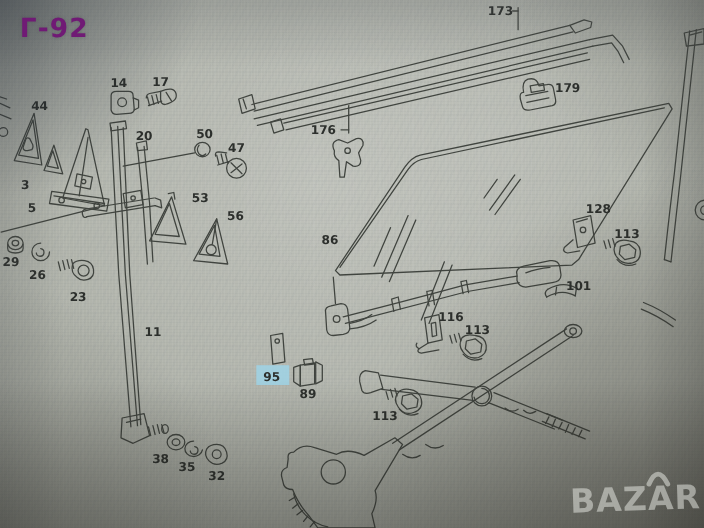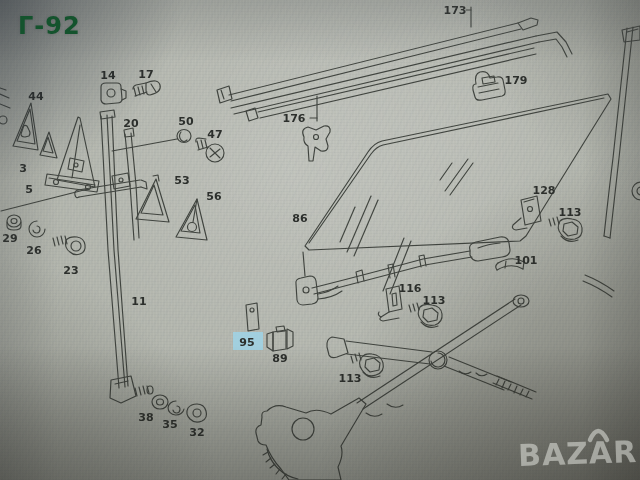--- a/index.html
+++ b/index.html
@@ -25,21 +25,21 @@
     background:
       radial-gradient(circle at -2% -3%, rgba(35,42,52,.55), rgba(0,0,0,0) 24%),
       radial-gradient(circle at 104% 104%, rgba(42,40,34,.50), rgba(0,0,0,0) 42%),
       radial-gradient(circle at -5% 105%, rgba(40,40,36,.35), rgba(0,0,0,0) 30%),
       radial-gradient(circle at 106% -6%, rgba(60,62,60,.28), rgba(0,0,0,0) 26%),
       linear-gradient(to bottom, rgba(70,74,78,.22), rgba(0,0,0,0) 13%, rgba(0,0,0,0) 72%, rgba(34,34,30,.38) 100%),
       linear-gradient(to right, rgba(60,63,66,.18), rgba(0,0,0,0) 9%, rgba(0,0,0,0) 91%, rgba(50,52,50,.22) 100%);
   }
   .plate-code{
     position:absolute;left:18px;top:12px;
-    color:#14532d;font-size:24px;font-weight:bold;letter-spacing:1px;
+    color:#701a75;font-size:24px;font-weight:bold;letter-spacing:1px;
     text-shadow:0 0 3px rgba(60,65,70,.35);
   }
   svg.diagram{position:absolute;inset:0;filter:blur(.35px);}
   svg.diagram path, svg.diagram circle, svg.diagram ellipse, svg.diagram line{
     stroke:#40443f;stroke-width:1.15;fill:none;stroke-linecap:round;stroke-linejoin:round;
   }
   svg.diagram text{
     font-family:"DejaVu Sans", sans-serif;font-size:11px;font-weight:bold;
     fill:#2c2f2c;stroke:none;text-anchor:middle;
   }

